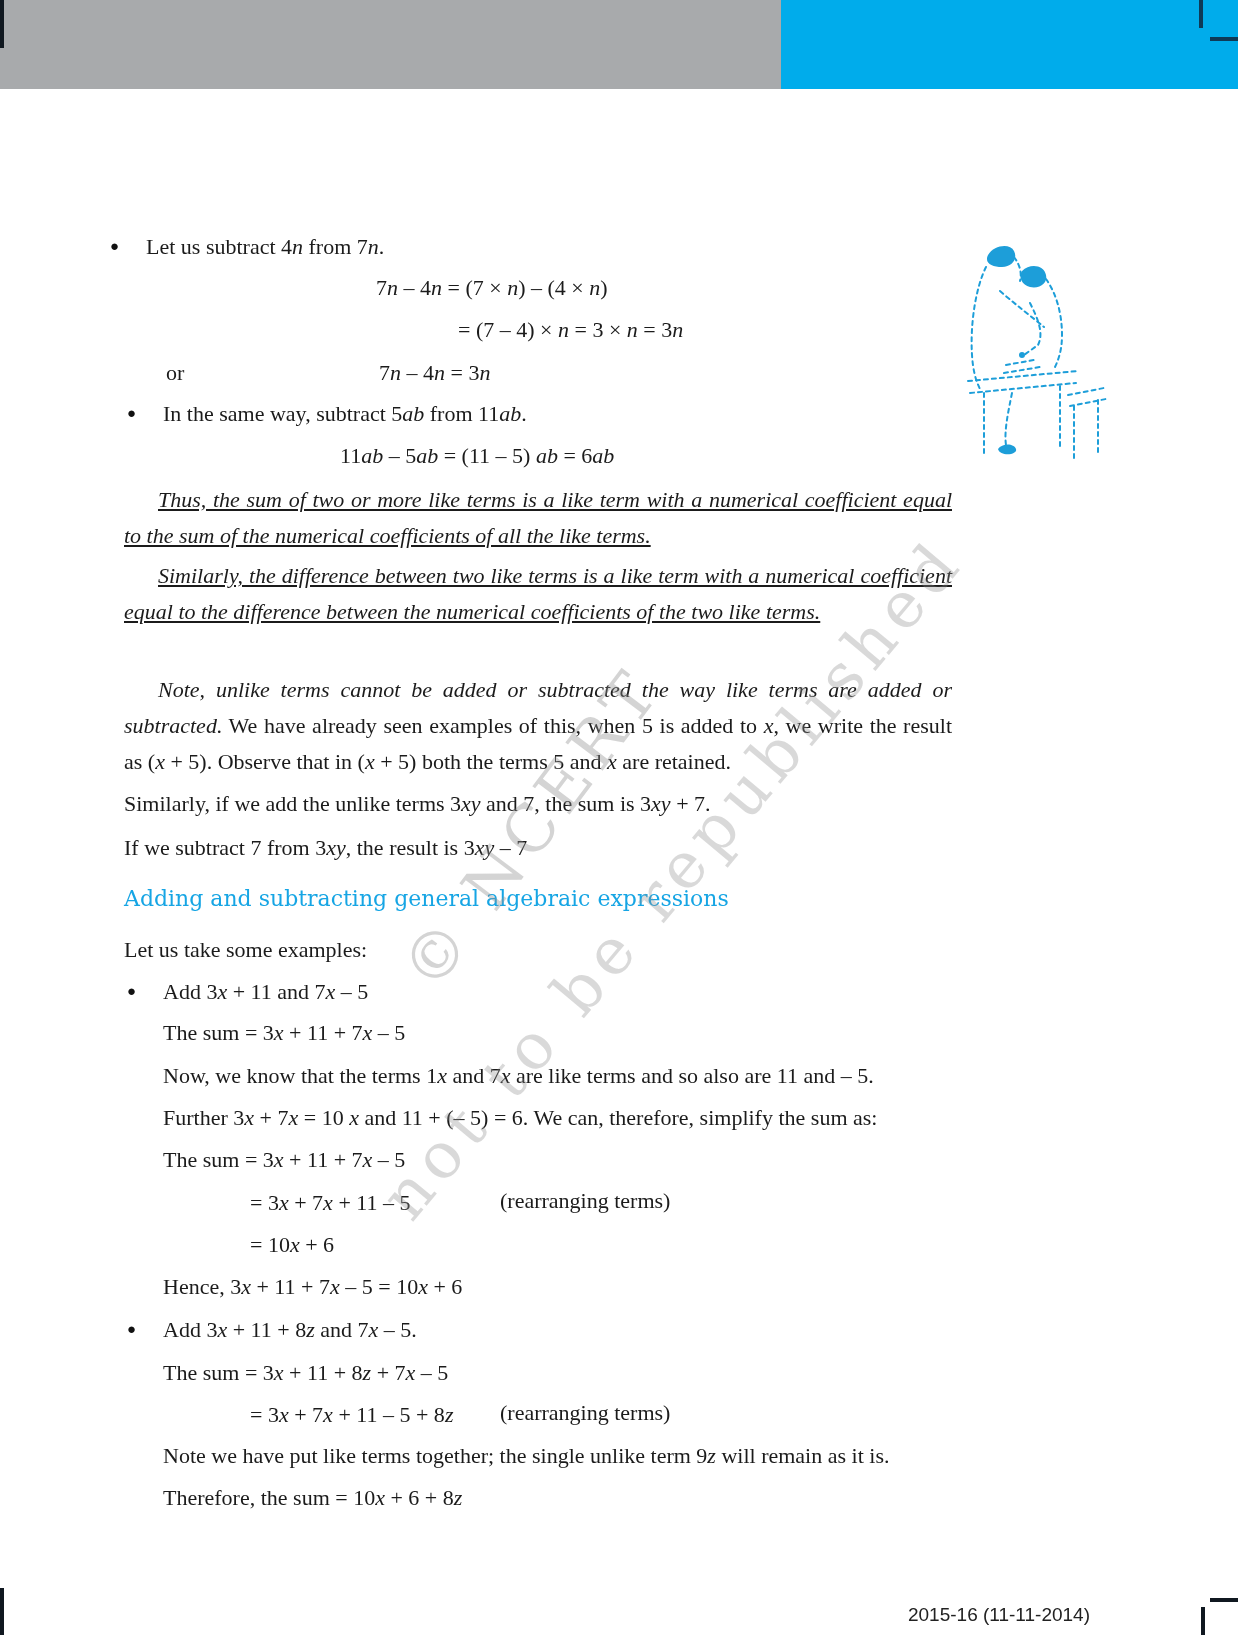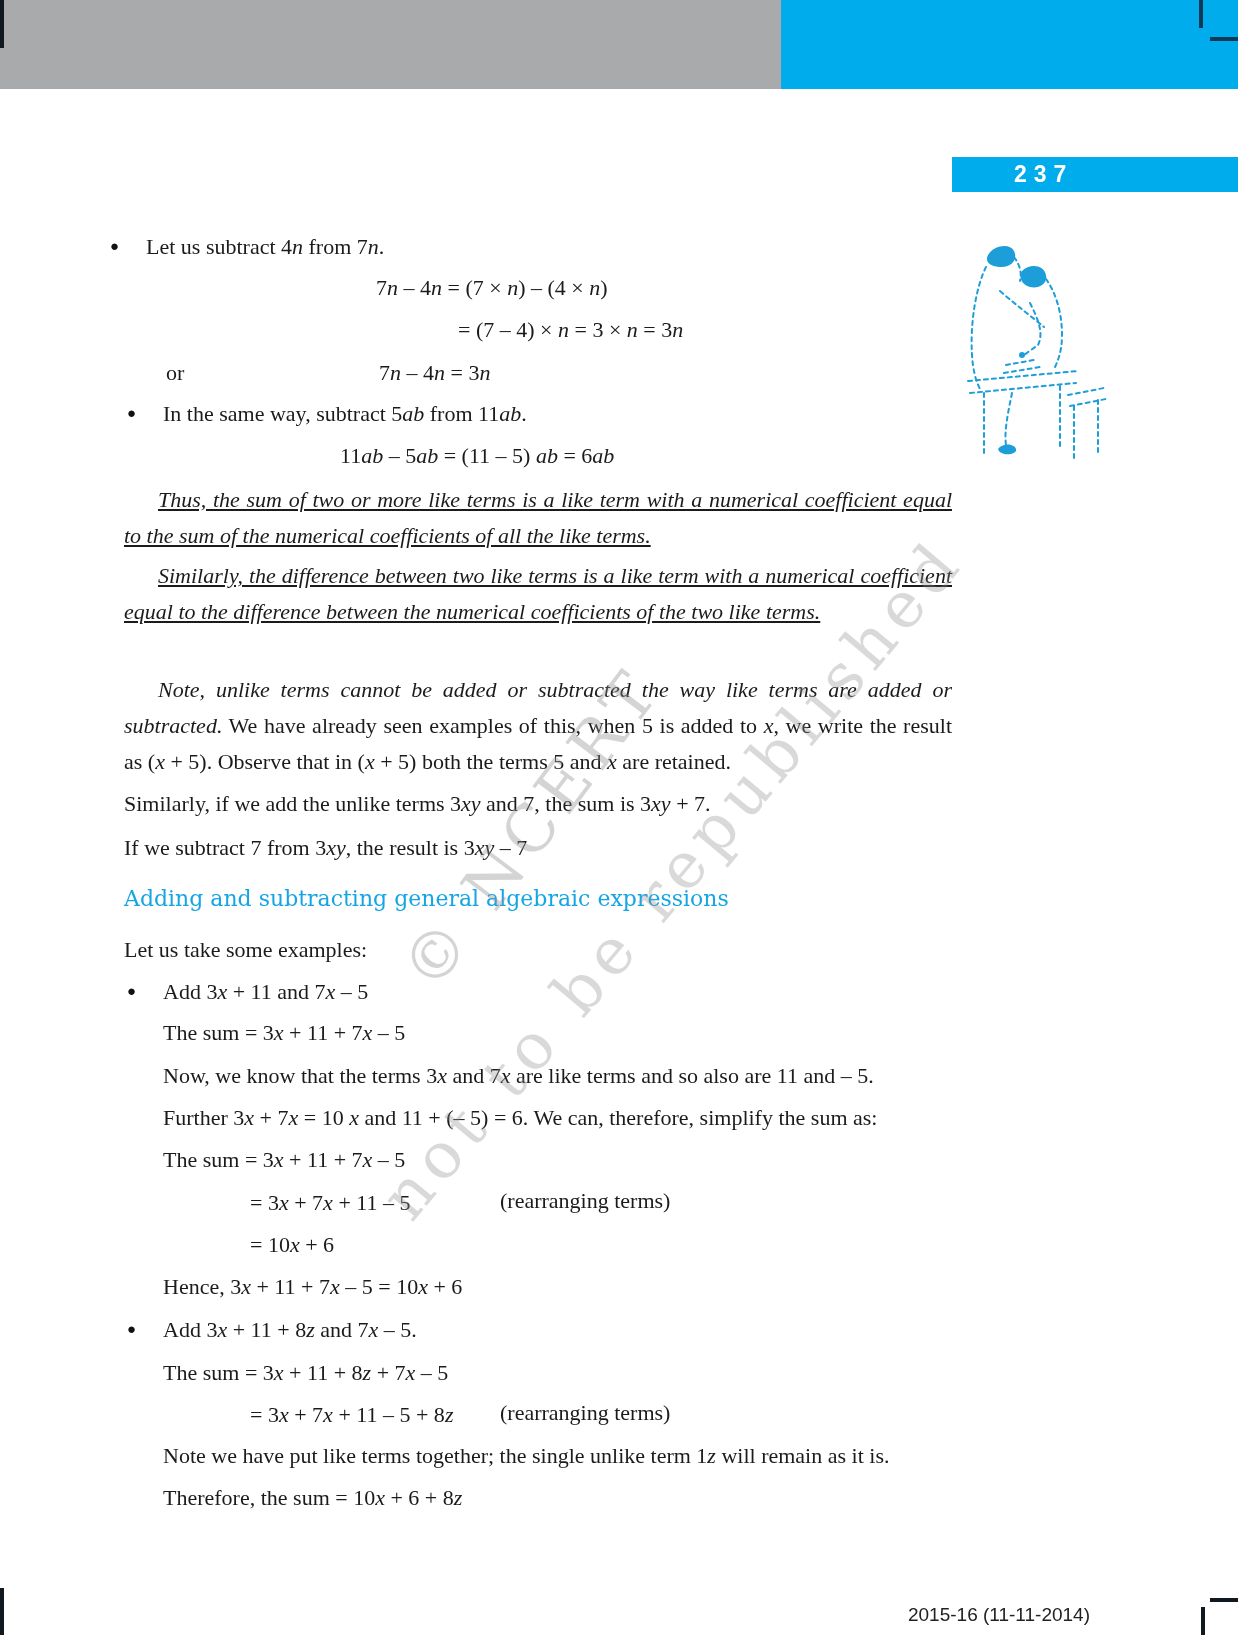--- a/index.html
+++ b/index.html
@@ -60,23 +60,20 @@
   <div class="bar bar-gray"></div>
   <div class="bar bar-cyan"></div>
 
   <div class="crop crop-tl"></div>
   <div class="crop crop-tr-v"></div>
   <div class="crop crop-tr-h"></div>
   <div class="crop crop-bl"></div>
   <div class="crop crop-br-v"></div>
   <div class="crop crop-br-h"></div>
 
-  <div class="pagenum-box">
-    <span class="pagenum">237</span>
-  </div>
 
   <svg class="illus" viewBox="0 0 150 230">
     <g fill="none" stroke="#1d9ed9" stroke-width="2" stroke-dasharray="4 4" stroke-linecap="round">
       <path d="M54,14 C60,22 62,30 60,38"></path>
       <path d="M26,24 C16,44 10,80 12,112 C13,128 16,138 20,146"></path>
       <path d="M86,36 C96,50 102,70 102,92 C102,108 98,118 94,126"></path>
       <path d="M40,48 C56,62 72,74 84,84"></path>
       <path d="M70,60 C78,76 84,90 78,102 L64,112"></path>
       <path d="M44,130 L80,124"></path>
       <path d="M46,122 L74,117"></path>
@@ -124,37 +121,37 @@
     <div class="ln" style="left:124px;top:789px"><span>Similarly, if we add the unlike terms 3</span><span class="it">xy</span><span> and 7, the sum is 3</span><span class="it">xy</span><span> + 7.</span></div>
     <div class="ln" style="left:124px;top:833px"><span>If we subtract 7 from 3</span><span class="it">xy</span><span>, the result is 3</span><span class="it">xy</span><span> – 7</span></div>
 
     <div class="heading" style="top:886px">Adding and subtracting general algebraic expressions</div>
 
     <div class="ln" style="left:124px;top:935px">Let us take some examples:</div>
 
     <div class="ln" style="left:127px;top:976px"><span class="bullet">●</span><span><span>Add 3</span><span class="it">x</span><span> + 11 and 7</span><span class="it">x</span><span> – 5</span></span></div>
 
     <div class="ln" style="left:163px;top:1018px"><span>The sum = 3</span><span class="it">x</span><span> + 11 + 7</span><span class="it">x</span><span> – 5</span></div>
-    <div class="ln" style="left:163px;top:1061px"><span>Now, we know that the terms 3</span><span class="it">x</span><span> and 7</span><span class="it">x</span><span> are like terms and so also are 11 and – 5.</span></div>
+    <div class="ln" style="left:163px;top:1061px"><span>Now, we know that the terms 1</span><span class="it">x</span><span> and 7</span><span class="it">x</span><span> are like terms and so also are 11 and – 5.</span></div>
     <div class="ln" style="left:163px;top:1103px"><span>Further 3</span><span class="it">x</span><span> + 7</span><span class="it">x</span><span> = 10 </span><span class="it">x</span><span> and 11 + (– 5) = 6. We can, therefore, simplify the sum as:</span></div>
     <div class="ln" style="left:163px;top:1145px"><span>The sum = 3</span><span class="it">x</span><span> + 11 + 7</span><span class="it">x</span><span> – 5</span></div>
 
     <div class="ln" style="left:250px;top:1188px"><span>= 3</span><span class="it">x</span><span> + 7</span><span class="it">x</span><span> + 11 – 5</span></div>
     <div class="note-label" style="left:500px;top:1188px">(rearranging terms)</div>
 
     <div class="ln" style="left:250px;top:1230px"><span>= 10</span><span class="it">x</span><span> + 6</span></div>
     <div class="ln" style="left:163px;top:1272px"><span>Hence, 3</span><span class="it">x</span><span> + 11 + 7</span><span class="it">x</span><span> – 5 = 10</span><span class="it">x</span><span> + 6</span></div>
 
     <div class="ln" style="left:127px;top:1314px"><span class="bullet">●</span><span><span>Add 3</span><span class="it">x</span><span> + 11 + 8</span><span class="it">z</span><span> and 7</span><span class="it">x</span><span> – 5.</span></span></div>
 
     <div class="ln" style="left:163px;top:1358px"><span>The sum = 3</span><span class="it">x</span><span> + 11 + 8</span><span class="it">z</span><span> + 7</span><span class="it">x</span><span> – 5</span></div>
 
     <div class="ln" style="left:250px;top:1400px"><span>= 3</span><span class="it">x</span><span> + 7</span><span class="it">x</span><span> + 11 – 5 + 8</span><span class="it">z</span></div>
     <div class="note-label" style="left:500px;top:1400px">(rearranging terms)</div>
 
-    <div class="ln" style="left:163px;top:1441px"><span>Note we have put like terms together; the single unlike term 1</span><span class="it">z</span><span> will remain as it is.</span></div>
+    <div class="ln" style="left:163px;top:1441px"><span>Note we have put like terms together; the single unlike term 9</span><span class="it">z</span><span> will remain as it is.</span></div>
     <div class="ln" style="left:163px;top:1483px"><span>Therefore, the sum = 10</span><span class="it">x</span><span> + 6 + 8</span><span class="it">z</span></div>
 
   </div>
 
   <div class="footer">2015-16 (11-11-2014)</div>
 
 </div>
 
 </body></html>

